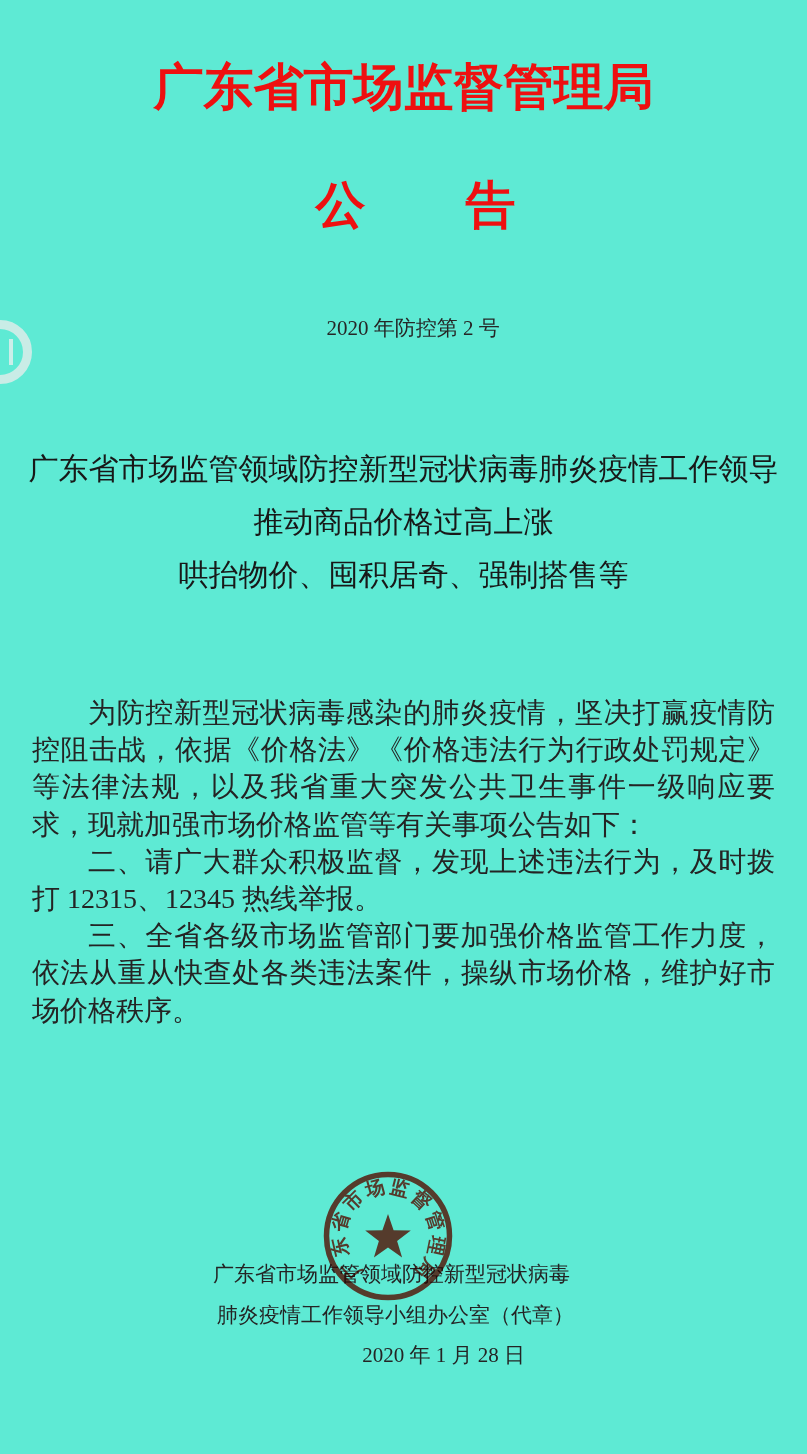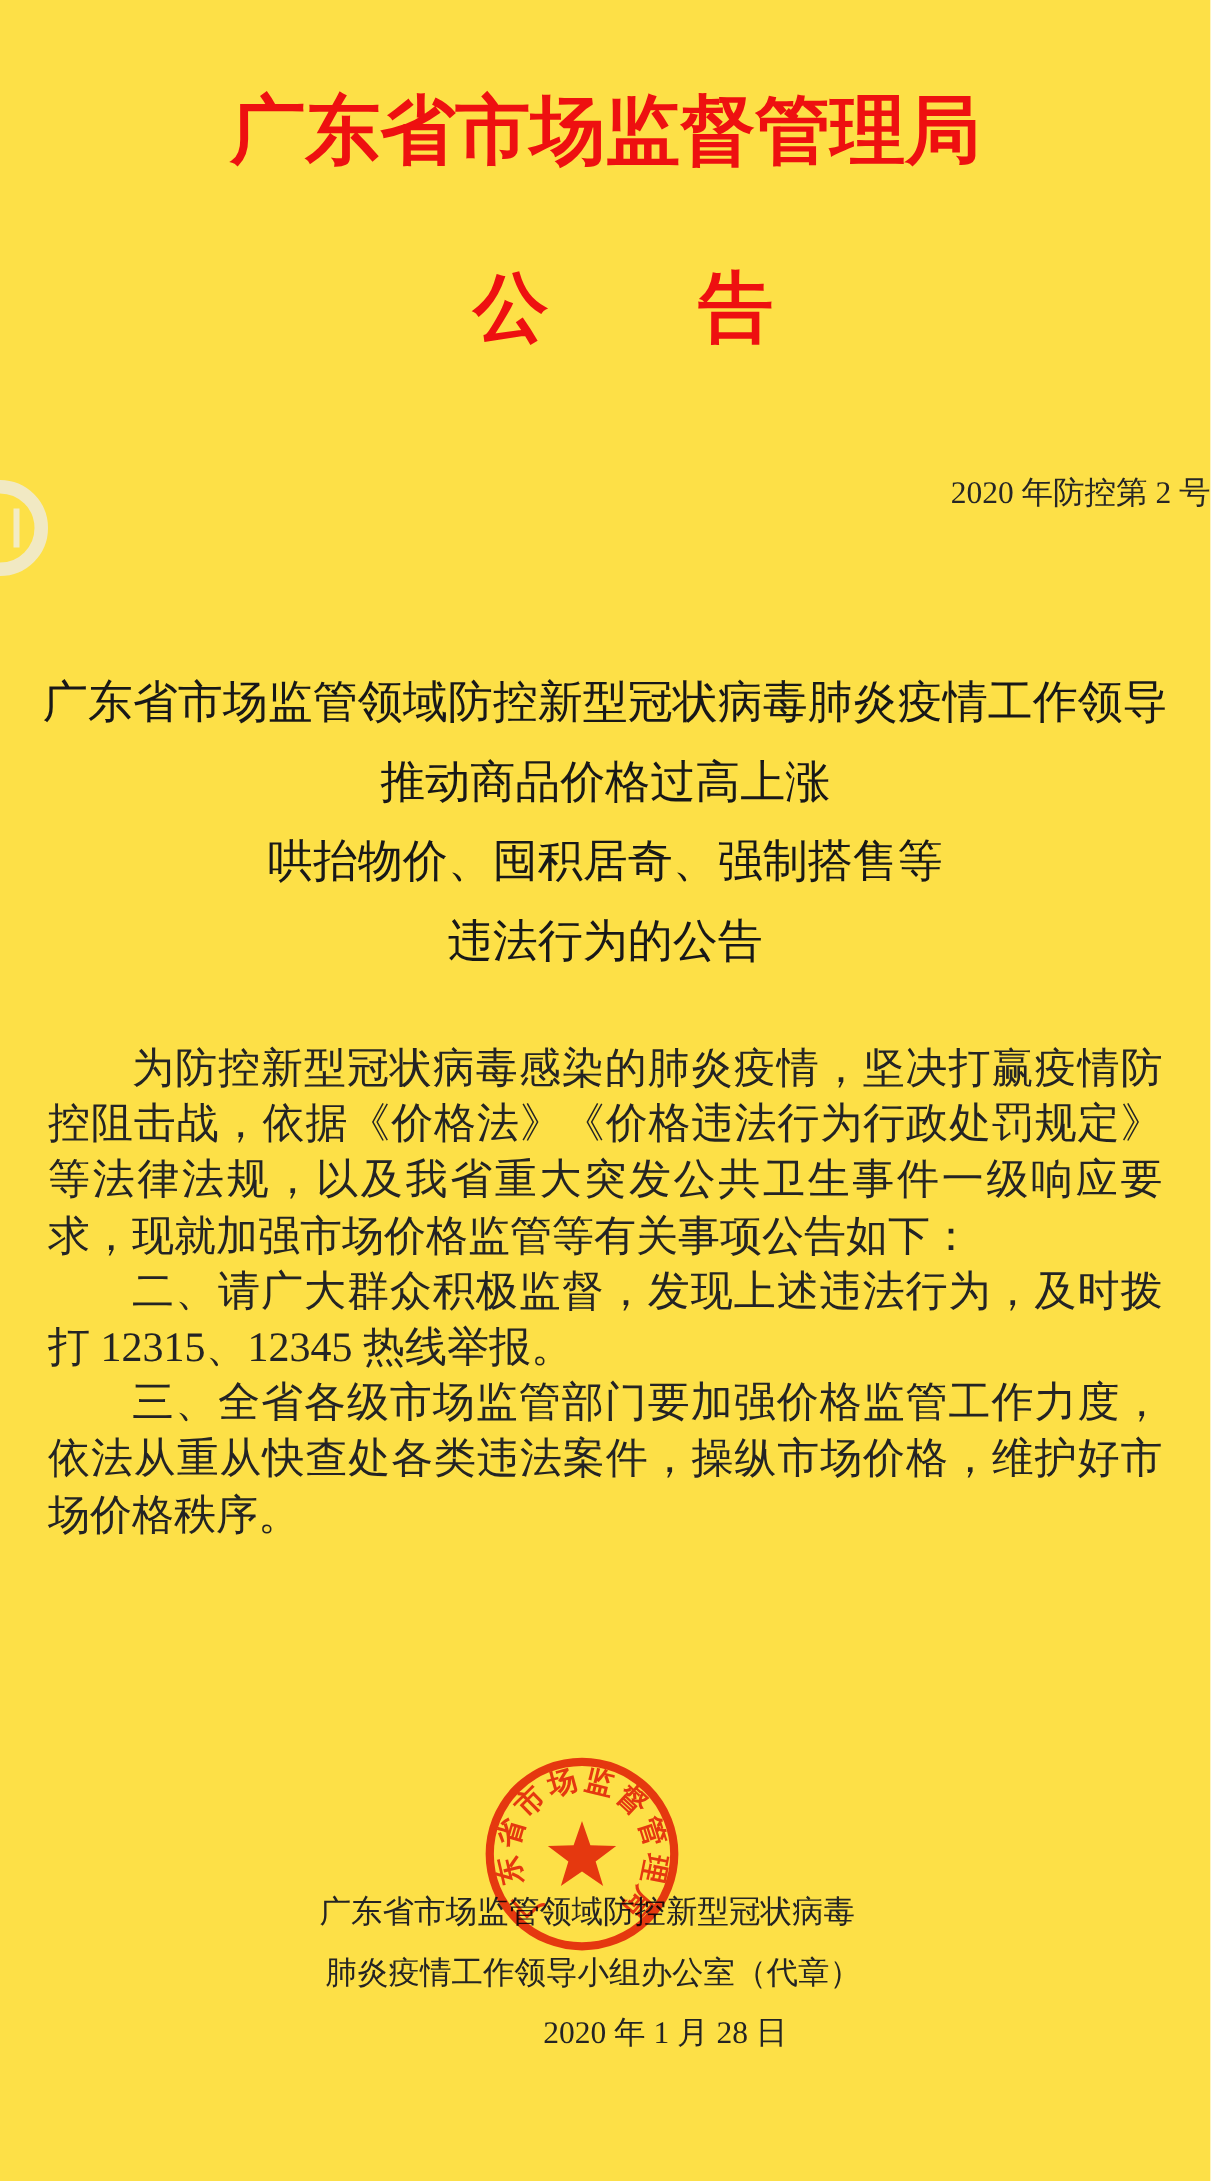--- a/index.html
+++ b/index.html
@@ -2,21 +2,21 @@
 <html><head>
 <meta charset="utf-8">
 <style>
   * { margin: 0; padding: 0; box-sizing: border-box; }
   html, body { background: #ffffff; }
   body { width: 807px; height: 1454px; position: relative; overflow: hidden; }
 
   .page {
     position: relative;
     width: 807px; height: 1454px;
-    background: #fde047;
+    background: #5eead4;
     font-family: "Liberation Serif", "DejaVu Serif", serif;
     color: #1f1f1f;
   }
 
   
   .watermark {
     position: absolute;
     left: -32px; top: 320px;
     width: 64px; height: 64px;
     border: 9px solid #ededed;
@@ -50,21 +50,21 @@
     font-size: 50px;
     font-weight: bold;
     color: #ee1010;
     line-height: 1.25;
     margin-left: 24px;
   }
 
   .doc-number {
     position: absolute;
     top: 314px; left: 0; right: 0;
-    text-align: right;
+    text-align: center;
     font-size: 21px;
     color: #262626;
     padding-left: 19px;
   }
 
   .doc-title {
     position: absolute;
     top: 442px; left: 20px; right: 20px;
     text-align: center;
     font-family: "Liberation Sans", "DejaVu Sans", sans-serif;
@@ -120,21 +120,20 @@
   <div class="agency-title">广东省市场监督管理局</div>
 
   <div class="notice-type">公　　告</div>
 
   <div class="doc-number">2020 年防控第 2 号</div>
 
   <div class="doc-title">
     <div>广东省市场监管领域防控新型冠状病毒肺炎疫情工作领导</div>
     <div>推动商品价格过高上涨</div>
     <div>哄抬物价、囤积居奇、强制搭售等</div>
-    <div>违法行为的公告</div>
   </div>
 
   <div class="body-text">
     <p>为防控新型冠状病毒感染的肺炎疫情，坚决打赢疫情防控阻击战，依据《价格法》《价格违法行为行政处罚规定》等法律法规，以及我省重大突发公共卫生事件一级响应要求，现就加强市场价格监管等有关事项公告如下：</p>
     <p>二、请广大群众积极监督，发现上述违法行为，及时拨打 12315、12345 热线举报。</p>
     <p>三、全省各级市场监管部门要加强价格监管工作力度，依法从重从快查处各类违法案件，操纵市场价格，维护好市场价格秩序。</p>
   </div>
 
   <div class="sig-line sig-line-1">广东省市场监管领域防控新型冠状病毒</div>
 

